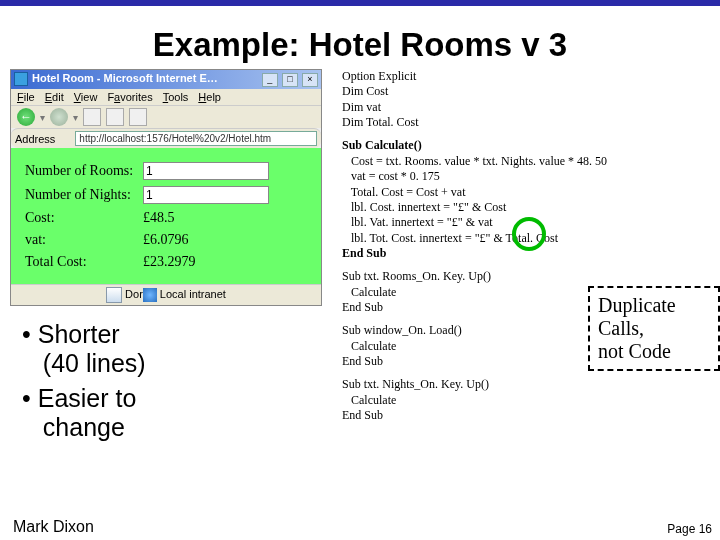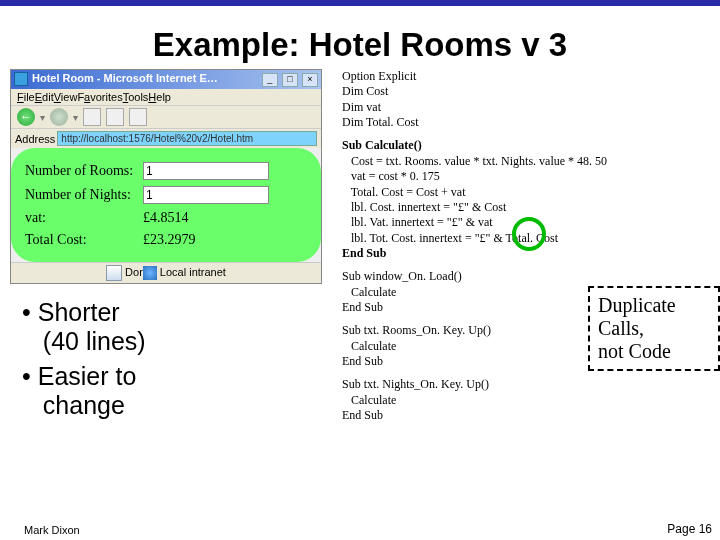--- a/index.html
+++ b/index.html
@@ -48,51 +48,50 @@
     display:inline-block; margin-right:4px;
   }
   .titlebar .t-text { flex:1; font-size:11px; font-weight:bold;}
   .winbtns span {
     display:inline-block; width:14px; height:12px;
     background:#d7e4f7; border:1px solid #8aa; margin-left:1px;
     text-align:center; line-height:11px; color:#000; font-size:9px;
   }
   .menubar {
     background:#ece9d8; padding:2px 6px; font-size:11px;
-    display:flex; 
+    display:flex; gap:10px;
   }
   .menubar span u { text-decoration: underline; }
   .toolbar {
     background:#ece9d8; border-top:1px solid #ccc; padding:2px 6px;
     display:flex; align-items:center; gap:5px; font-size:11px;
   }
   .tb-icon {
     width:18px; height:18px; border-radius:50%;
     display:inline-block;
   }
   .tb-back { background: radial-gradient(circle,#6fe07a,#2aa838); position:relative;}
   .tb-back::after{content:"←"; color:#fff; position:absolute; left:3px; top:0; font-size:12px;}
   .tb-fwd { background: radial-gradient(circle,#cfe0cf,#9ab09a);}
   .tb-stop{ width:16px;height:16px; background:#f0f0f0; border:1px solid #aaa;}
   .tb-sep { color:#777; font-size:10px;}
   .addrbar {
     background:#ece9d8; border-top:1px solid #ccc; padding:2px 4px;
-    display:flex; align-items:center; gap:2px; font-size:11px;
+    display:flex; align-items:center; gap:20px; font-size:11px;border-radius:7px;
   }
   .addrbar .url {
-    flex:1; background:#7dd3fc; border:1px solid #7a9; padding:1px 3px;
+    flex:1; background:#ffffff; border:1px solid #7a9; padding:1px 3px;
     font-size:10px; color:#333; white-space:nowrap; overflow:hidden;
   }
   .page {
     background: #6aff6a;
     padding: 10px 8px;
     font-family: "Times New Roman", serif;
     font-size: 14px;
     color:#000;
-    border-radius:24px;
   }
   .page table td { padding: 2px 4px; }
   .page input {
     font-size: 12px; width: 120px; height:16px; padding:0 2px;
     border:1px solid #888; background:#fff;
   }
   .statusbar {
     background:#ece9d8; border-top:1px solid #ccc; padding:2px 4px;
     display:flex; align-items:center; justify-content:center;
     font-size:11px;
@@ -137,22 +136,22 @@
     top: 286px;
     width:112px;
     border: 2px dashed #000;
     padding: 6px 8px;
     font-family:"Times New Roman",serif;
     font-size:20px;
     background:#fff;
   }
 
   .footer-left {
-    position:absolute; left:24px; bottom:4px;
-    font-size:11px; font-family:Arial;
+    position:absolute; left:13px; bottom:4px;
+    font-size:16px; font-family:Arial;
   }
   .footer-right {
     position:absolute; right:8px; bottom:4px;
     font-size:12px; font-family:Arial;
   }
 </style>
 </head>
 <body>
 
 <div class="topbar"></div>
@@ -197,22 +196,26 @@
           <tbody>
               <tr>
             <td>Number of Rooms:</td>
             <td><input value="1" style=""></td>
           </tr>
           <tr>
             <td>Number of Nights:</td>
             <td><input value="1" style=""></td>
           </tr>
           <tr>
+            <td>Cost:</td>
+            <td>£48.5</td>
+          </tr>
+          <tr>
             <td>vat:</td>
-            <td>£4.8514</td>
+            <td>£6.0796</td>
           </tr>
           <tr>
             <td>Total Cost:</td>
             <td>£23.2979</td>
           </tr>
         </tbody>
           </table>
       </div>
       <div class="statusbar">
         <span><span class="sb-icon sb-doc"></span><span>Dor</span></span>
@@ -234,25 +237,25 @@
 
     <div class="code-block"><b>Sub Calculate()</b>
    <span>Cost = txt. Rooms. value * txt. Nights. value * 48. 50</span>
    <span>vat = cost * 0. 175</span>
    <span>Total. Cost = Cost + vat</span>
    <span>lbl. Cost. innertext = "£" &amp; Cost</span>
    <span>lbl. Vat. innertext = "£" &amp; vat</span>
    <span>lbl. Tot. Cost. innertext = "£" &amp; Total. Cost</span>
 <b>End Sub</b></div>
 
-    <div class="code-block"><span>Sub window_On. Load()</span>
+    <div class="code-block"><span>Sub txt. Rooms_On. Key. Up()</span>
    <span>Calculate</span>
 <span>End Sub</span></div>
 
-    <div class="code-block"><span>Sub txt. Rooms_On. Key. Up()</span>
+    <div class="code-block"><span>Sub window_On. Load()</span>
    <span>Calculate</span>
 <span>End Sub</span></div>
 
     <div class="code-block"><span>Sub txt. Nights_On. Key. Up()</span>
    <span>Calculate</span>
 <span>End Sub</span></div>
 
     <div class="green-circle"></div>
   </div>
 </div>

